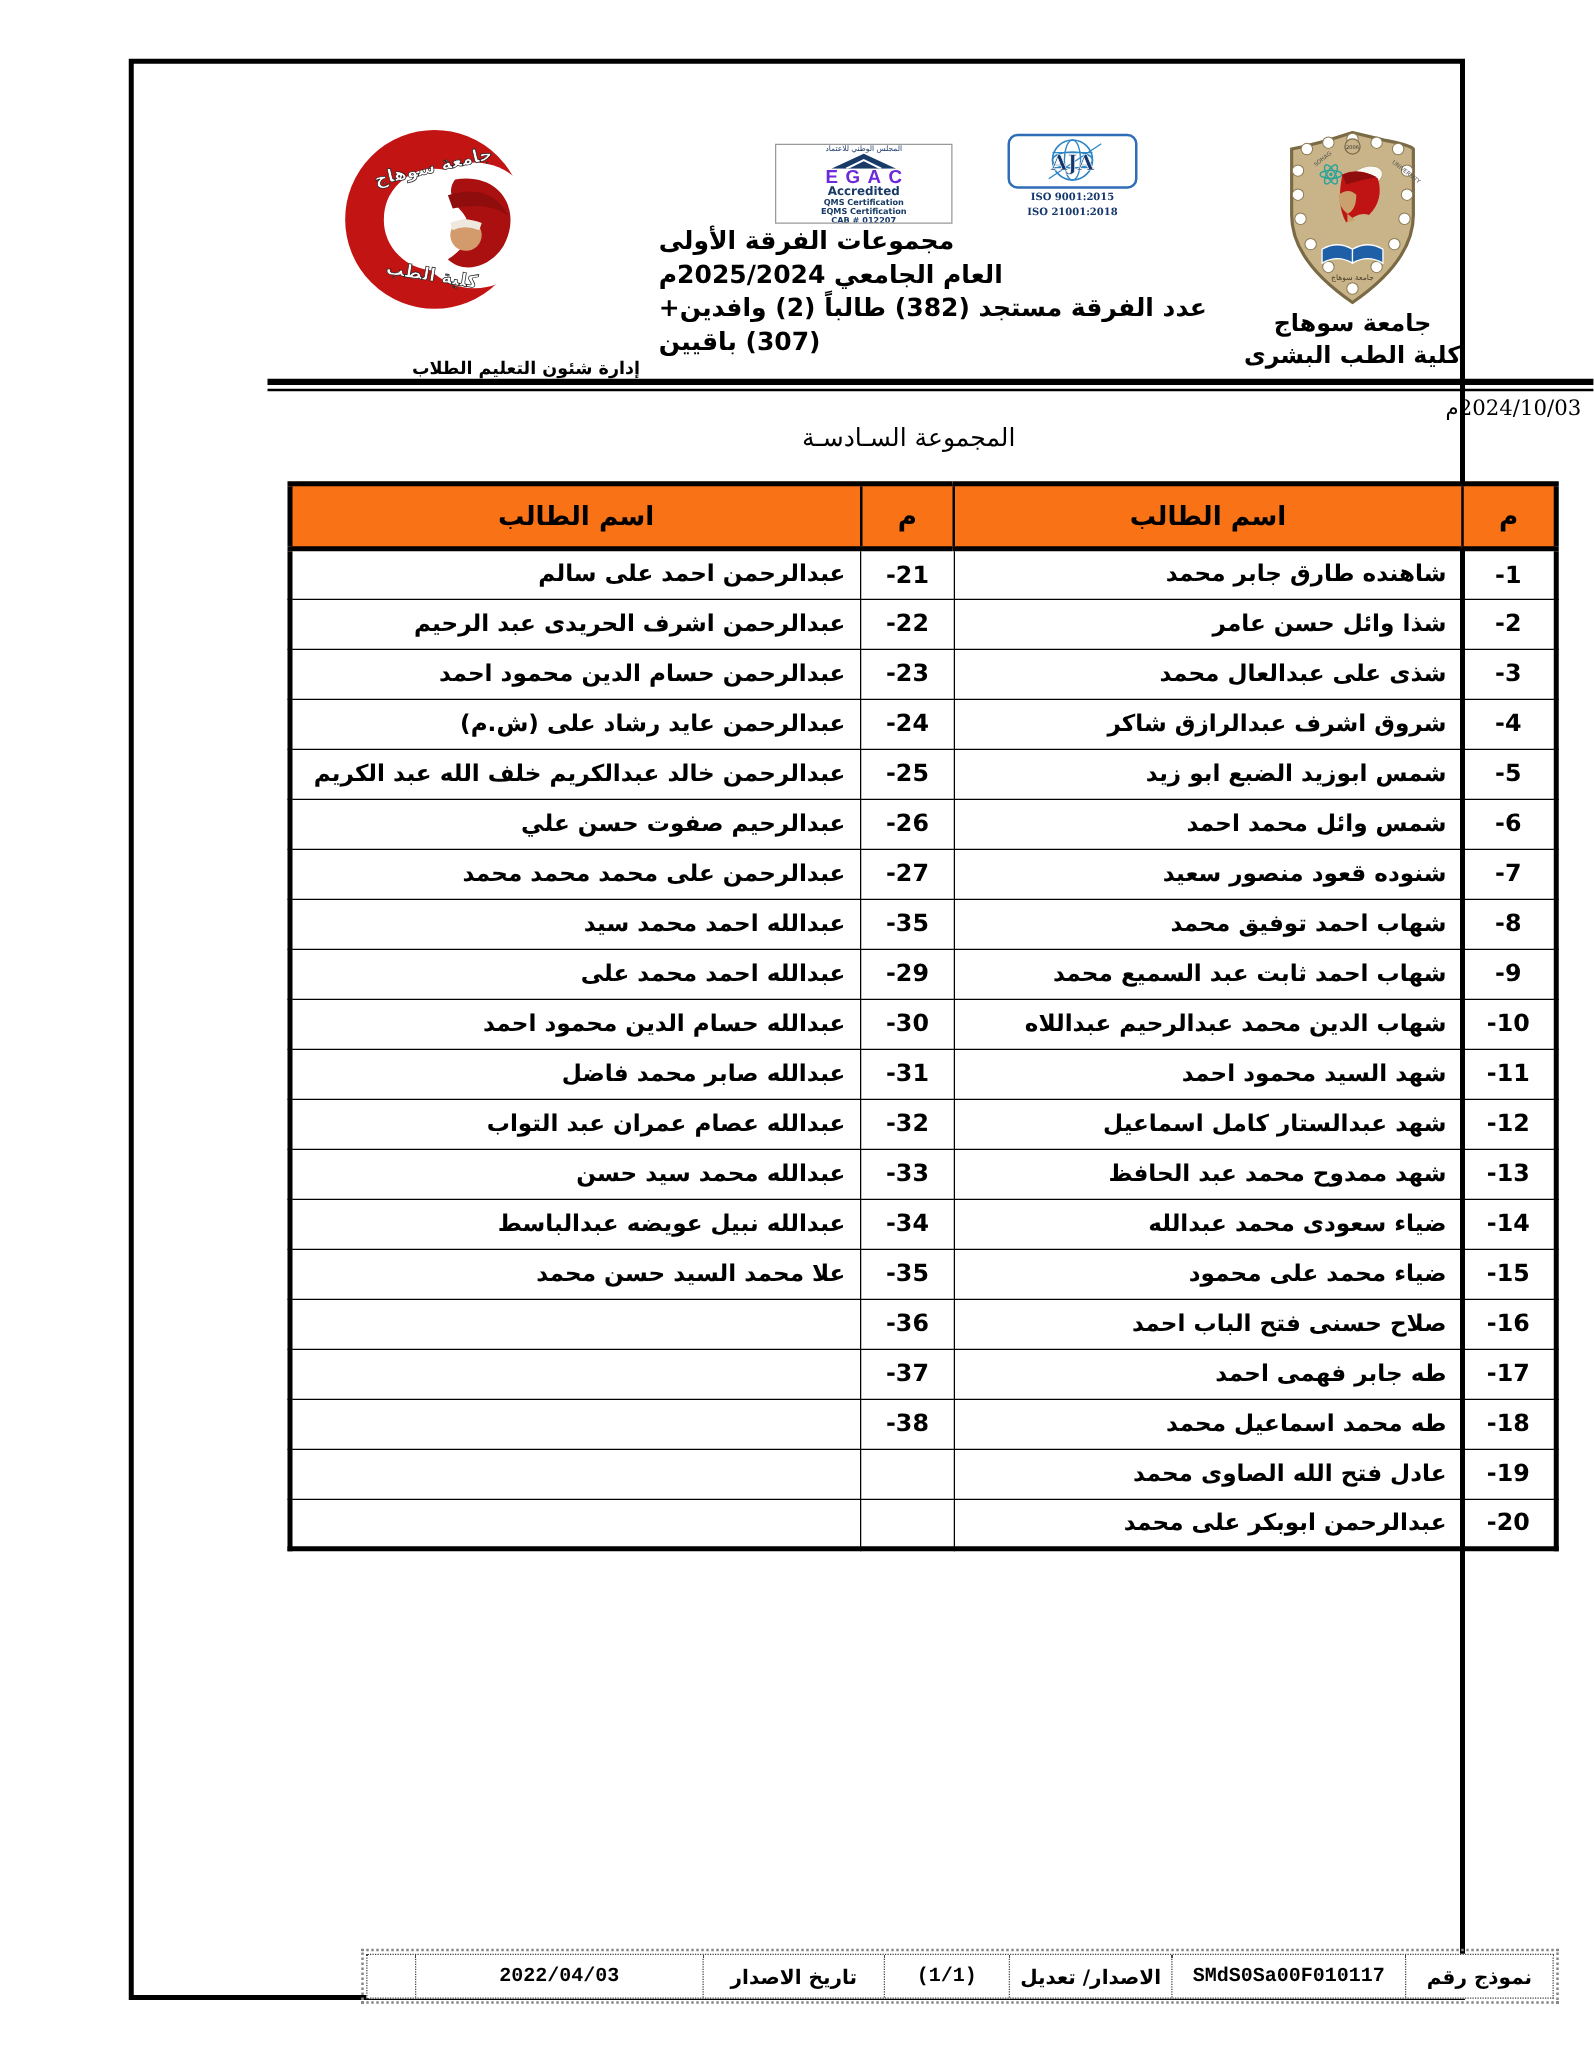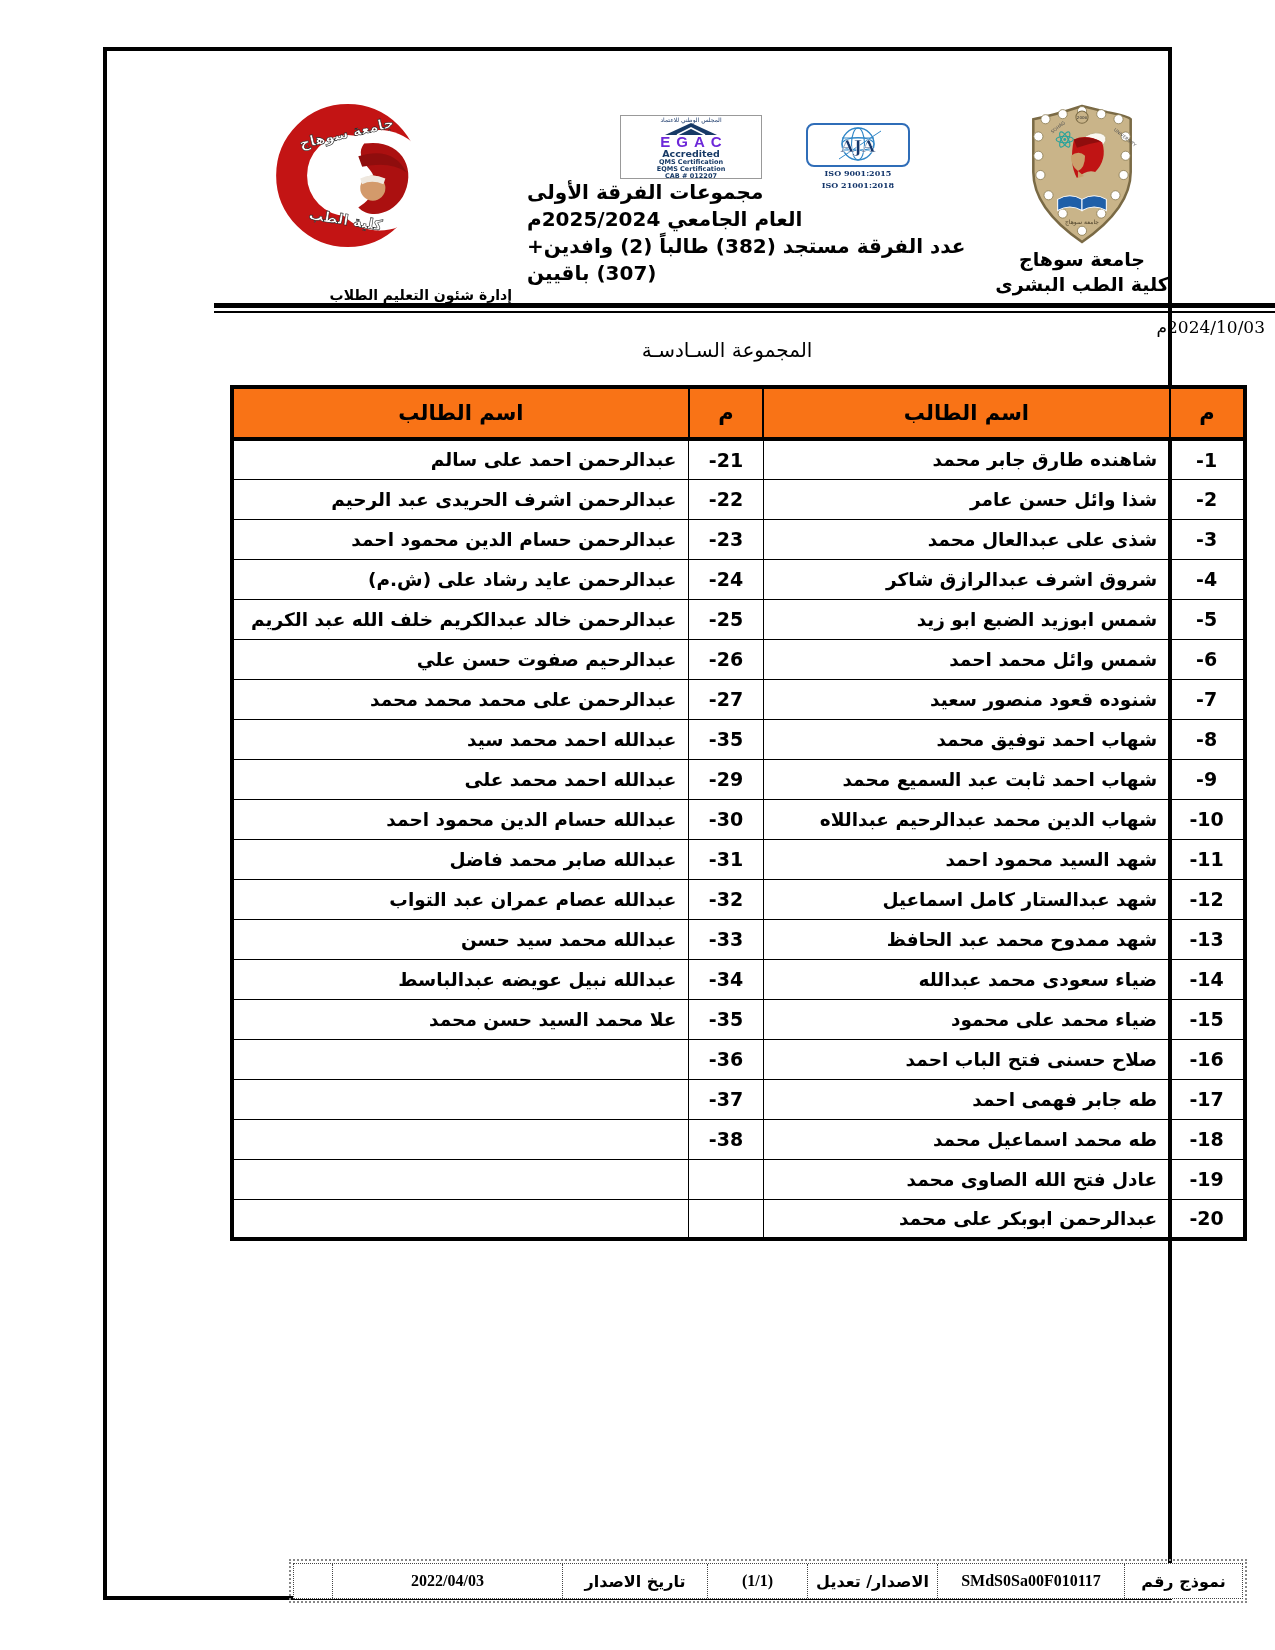--- a/index.html
+++ b/index.html
@@ -15,21 +15,21 @@
 
   .egac { position:absolute; left:513px; top:64px; width:142px; height:64px; border:1px solid #999;
           background:#fff; text-align:center; overflow:hidden; }
   .egac-arc { font-size:6px; color:#1b3a6b; line-height:7px; direction:rtl; }
   .egac-pyramid { display:block; margin:-1px auto 0 auto; }
   .egac-name { font-family:Liberation Sans, sans-serif; font-weight:bold; font-size:15px; line-height:14px;
                color:#6d28d9; letter-spacing:6px; text-indent:6px; }
   .egac-accredited { font-size:9.5px; font-weight:bold; color:#173a66; line-height:10px; }
   .egac-line { font-size:6.5px; font-weight:bold; color:#173a66; line-height:7px; }
 
-  .aja { position:absolute; left:697px; top:72px; width:108px; text-align:center; }
+  .aja { position:absolute; left:697px; top:56px; width:108px; text-align:center; }
   .aja-box { width:104px; height:44px; border:2.5px solid #2f6db8; border-radius:8px; background:#fff; margin:0 auto; }
   .aja-iso { font-size:8px; font-weight:bold; color:#14366b; line-height:9.5px; margin-top:2px;
              font-family:"DejaVu Serif", serif; }
 
   .center-titles { position:absolute; left:420px; top:128px; width:440px; text-align:left; direction:rtl; }
   .center-titles .line { font-weight:bold; font-size:20px; line-height:27px; }
 
   .shield-logo { position:absolute; left:918px; top:52px; width:114px; height:142px; }
   .univ-name { position:absolute; left:880px; top:196px; width:190px; text-align:center;
                font-weight:bold; font-size:19px; direction:rtl; line-height:25px; }
@@ -54,21 +54,21 @@
   td.name { text-align:right; padding-right:12px; font-weight:bold; font-size:18.5px; }
   td.num  { text-align:center; direction:ltr; font-weight:bold; font-size:19px; }
 
   
   .footer-strip { position:absolute; left:186px; top:1512px; width:950px; height:36px; direction:rtl;
                   display:flex; border:1px dotted #444; outline:2px dotted #888; outline-offset:2px;
                   background:#fff; align-items:stretch; }
   .footer-cell { border-left:1px dotted #444; display:flex; align-items:center; justify-content:center;
                  font-weight:bold; font-size:16px; }
   .footer-cell:last-child { border-left:none; }
-  .footer-cell.latin { font-family:Liberation Serif, serif; direction:ltr; }
+  .footer-cell.latin { font-family:Liberation Mono, monospace; direction:ltr; }
 </style>
 </head>
 <body>
 
 <div class="page">
   <div class="frame">
 
     <svg class="crescent-logo" viewBox="0 0 200 150">
       <circle cx="95" cy="75" r="58" fill="none" stroke="#c31414" stroke-width="32"></circle>
       <circle cx="128" cy="80" r="52" fill="#ffffff"></circle>

